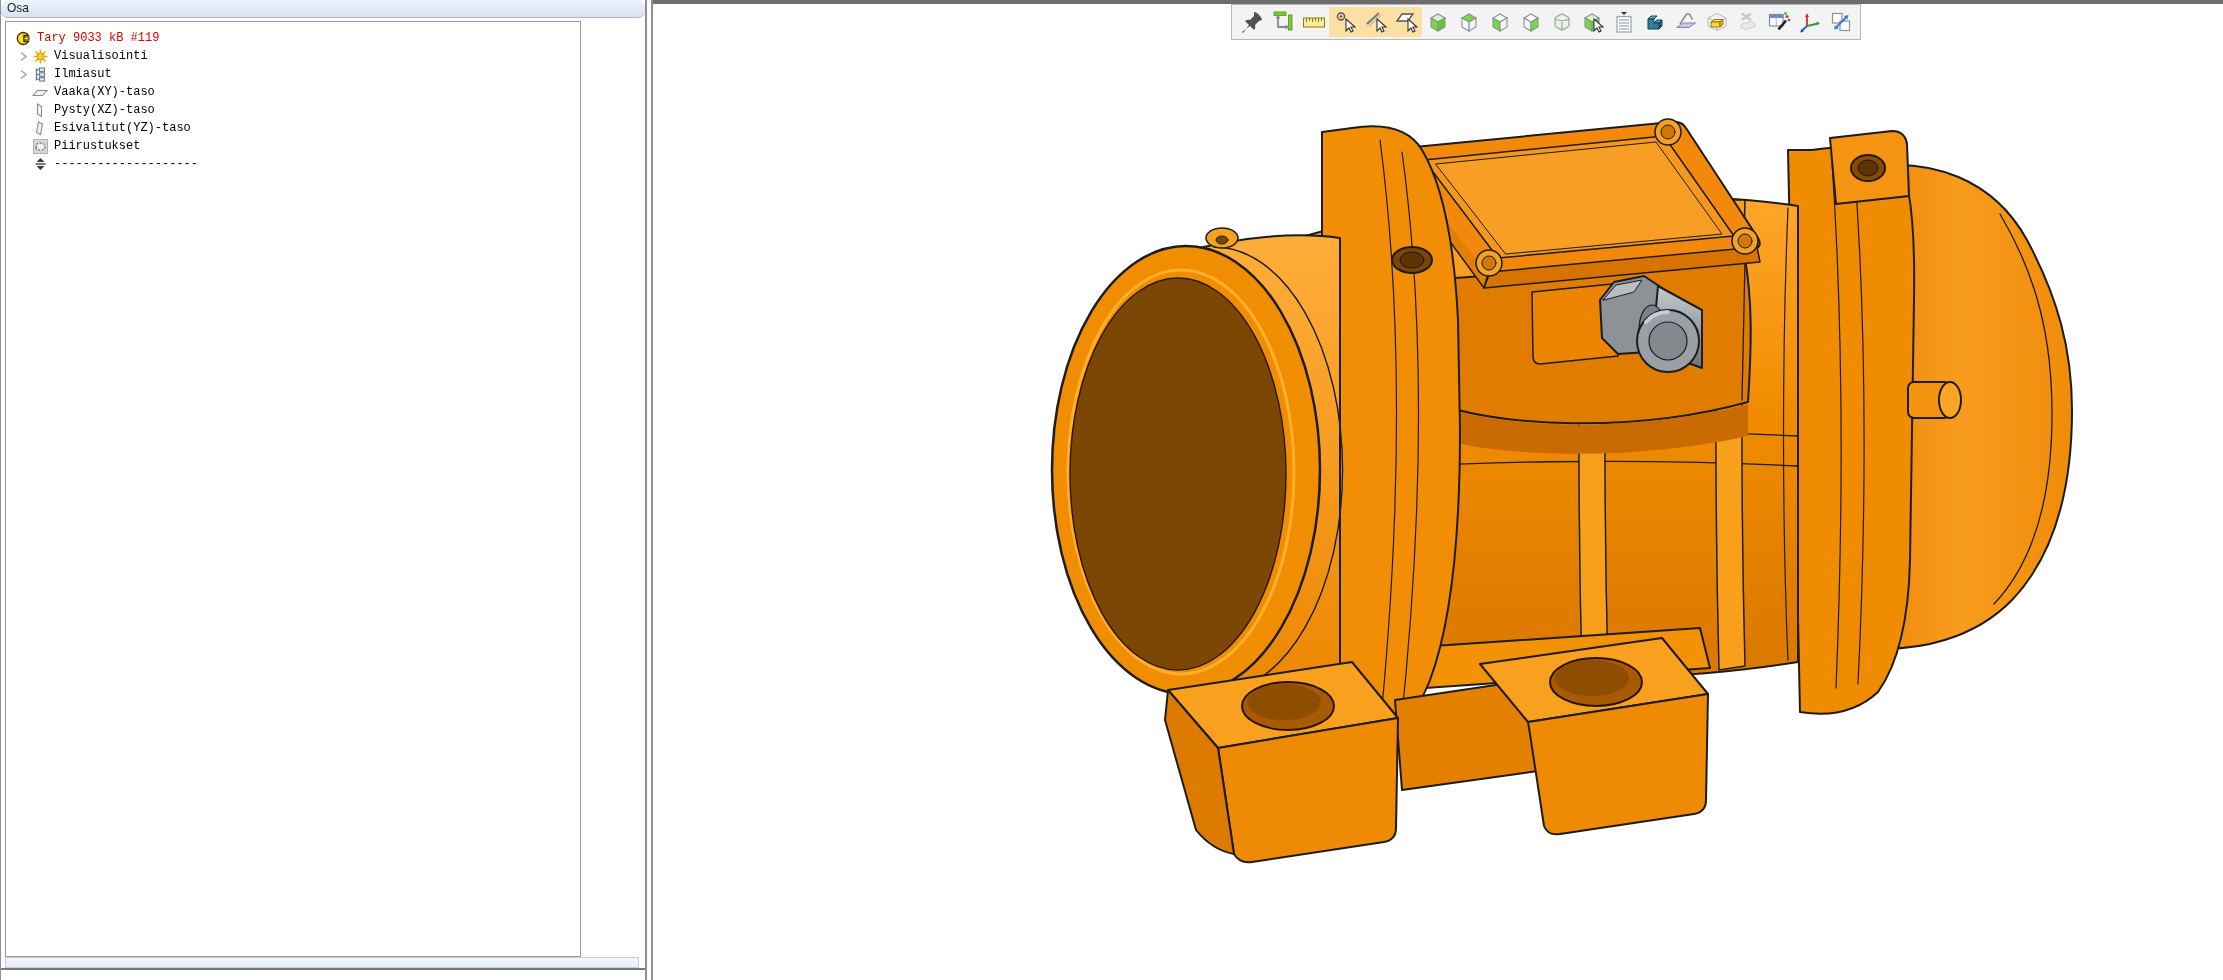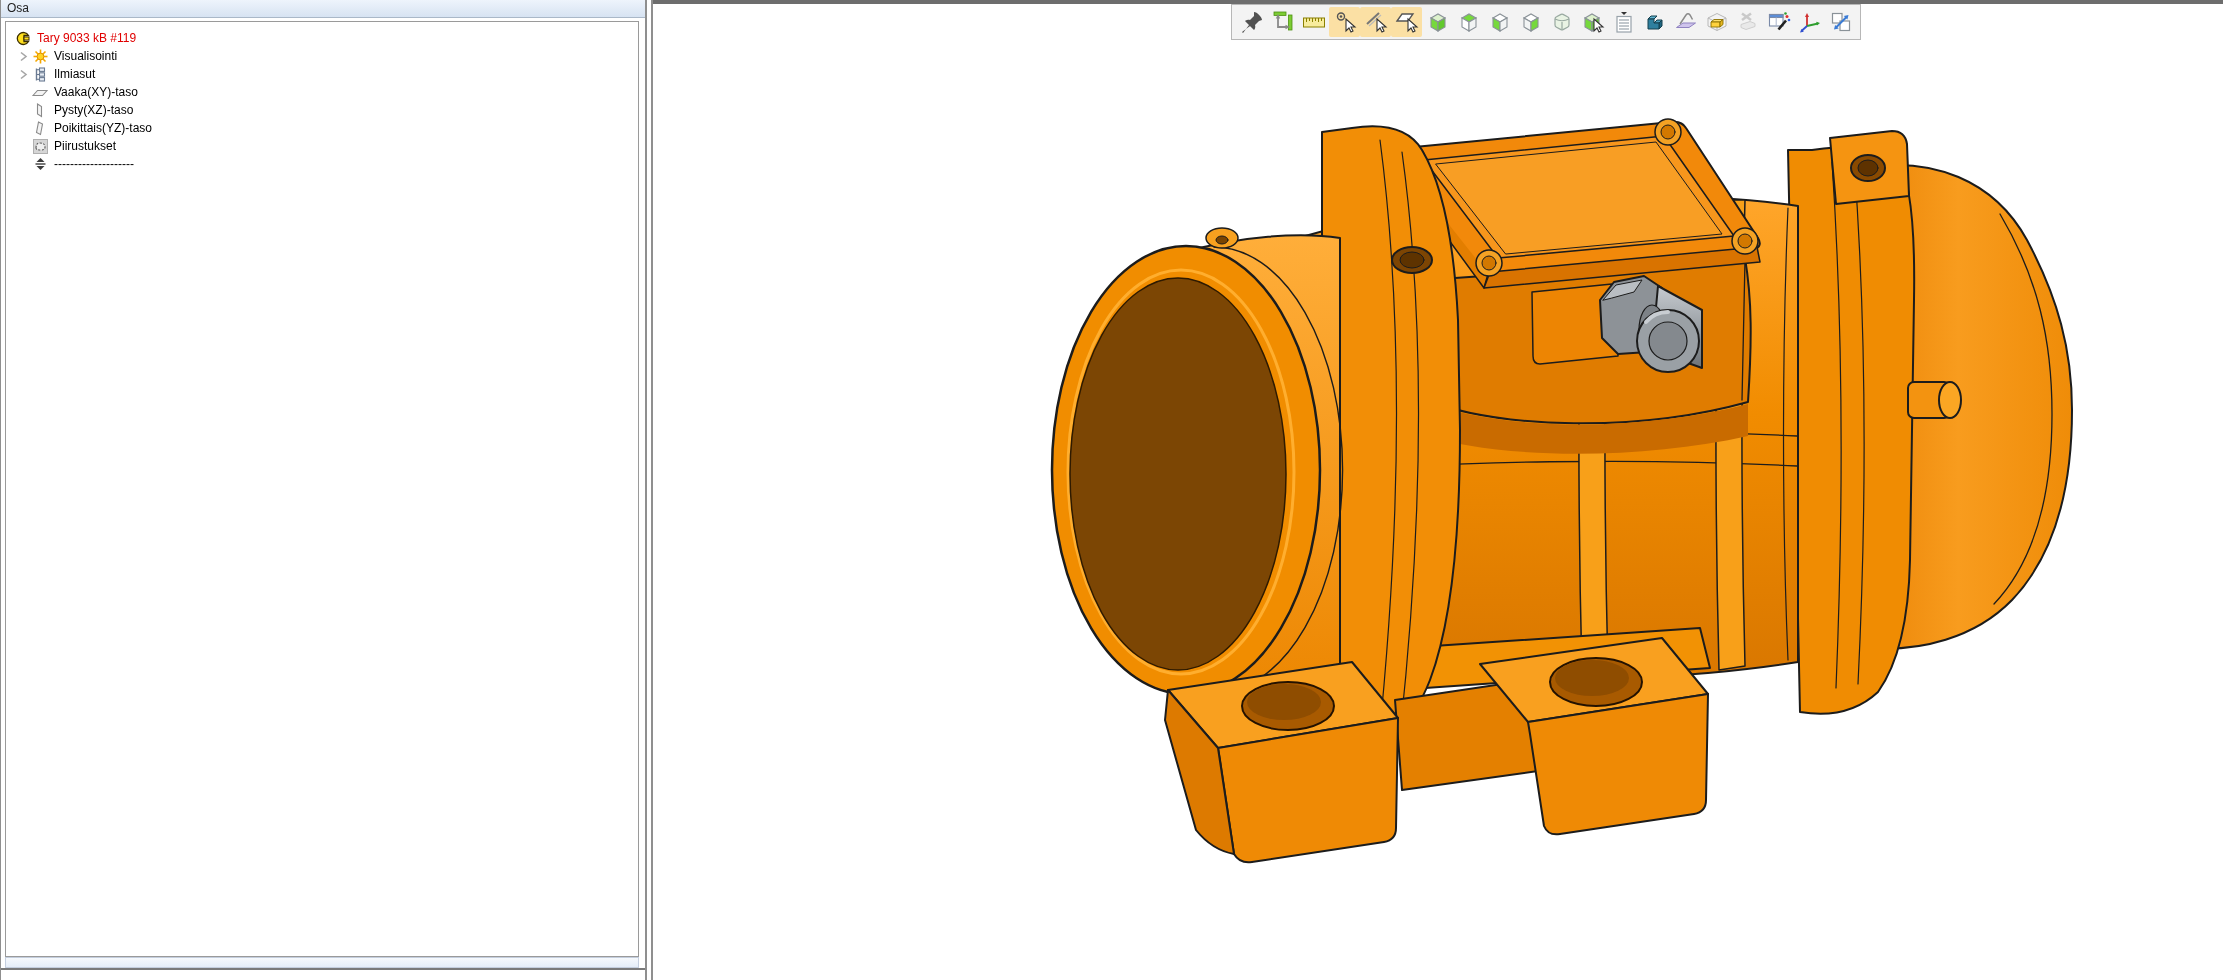--- a/index.html
+++ b/index.html
@@ -2,23 +2,23 @@
 <html><head>
 <meta charset="utf-8">
 <style>
   html,body{margin:0;padding:0;background:#fff;}
   body{width:2223px;height:980px;position:relative;overflow:hidden;
        font-family:"Liberation Sans","DejaVu Sans",sans-serif;color:#000;}
   
   .left-panel{position:absolute;left:0;top:0;width:645px;height:980px;background:#fff;
               border-left:1px solid #8f8f8f;box-sizing:border-box;}
   .panel-title{height:17px;line-height:17px;padding-left:6px;font-size:12px;color:#222;
-               background:linear-gradient(#eef4fc,#d7e3f2);border-bottom:1px solid #aab8c8;}
-  .tree-box{position:absolute;left:4px;top:21px;width:634px;height:936px;background:#fff;
-            border:1px solid #9a9a9a;box-sizing:border-box;overflow:hidden;}
+               background:linear-gradient(#eef4fc,#d7e3f2);border-bottom:1px solid #aab8c8;border-radius:7px;}
+  .tree-box{position:absolute;left:4px;top:21px;width:576px;height:936px;background:#fff;
+            border:1px solid #9a9a9a;box-sizing:border-box;overflow:hidden;font-family:Liberation Mono, monospace;}
   .bottom-caption{position:absolute;left:4px;top:957px;width:634px;height:11px;
                   background:linear-gradient(#f6f9fd,#e5edf8);border:1px solid #c4cede;box-sizing:border-box;}
   .bottom-line{position:absolute;left:0;top:968px;width:645px;height:2px;background:#7a7a7a;}
   .trow{display:flex;align-items:center;height:18px;font-size:12px;white-space:nowrap;cursor:default;}
   .trow.root{padding-left:9px;}
   .trow.child{padding-left:9px;}
   .chev{width:17px;height:13px;display:inline-flex;align-items:center;justify-content:center;flex:0 0 17px;}
   .ticon{width:16px;height:15px;display:inline-flex;align-items:center;justify-content:center;
          flex:0 0 16px;margin-right:6px;}
   .tlabel{color:#000000;}
@@ -124,21 +124,21 @@
       <span class="tlabel">Pysty(XZ)-taso</span>
     </div>
 
     <div class="trow child">
       <span class="chev"></span>
       <span class="ticon">
         <svg width="16" height="15" viewBox="0 0 16 15">
             <polygon points="6.5,1 10.5,3 8.5,13.5 4.5,11.5" fill="#f4f4f4" stroke="#8a8a8a" stroke-width="1.1"></polygon>
           </svg>
       </span>
-      <span class="tlabel">Poikittais(YZ)-taso</span>
+      <span class="tlabel">Esivalitut(YZ)-taso</span>
     </div>
 
     <div class="trow child">
       <span class="chev"></span>
       <span class="ticon">
         <svg width="15" height="15" viewBox="0 0 15 15">
             <rect x="0.5" y="0.5" width="14" height="14" fill="#d6d6d6" stroke="#b0b0b0"></rect>
             <path d="M3 9 Q3 4 7 4 Q12 4 12 8 Q12 11 8 11 Q3 11 3 9Z" fill="#efefef" stroke="#5a5a5a" stroke-width="1.1" stroke-dasharray="2 1.4"></path>
           </svg>
       </span>

